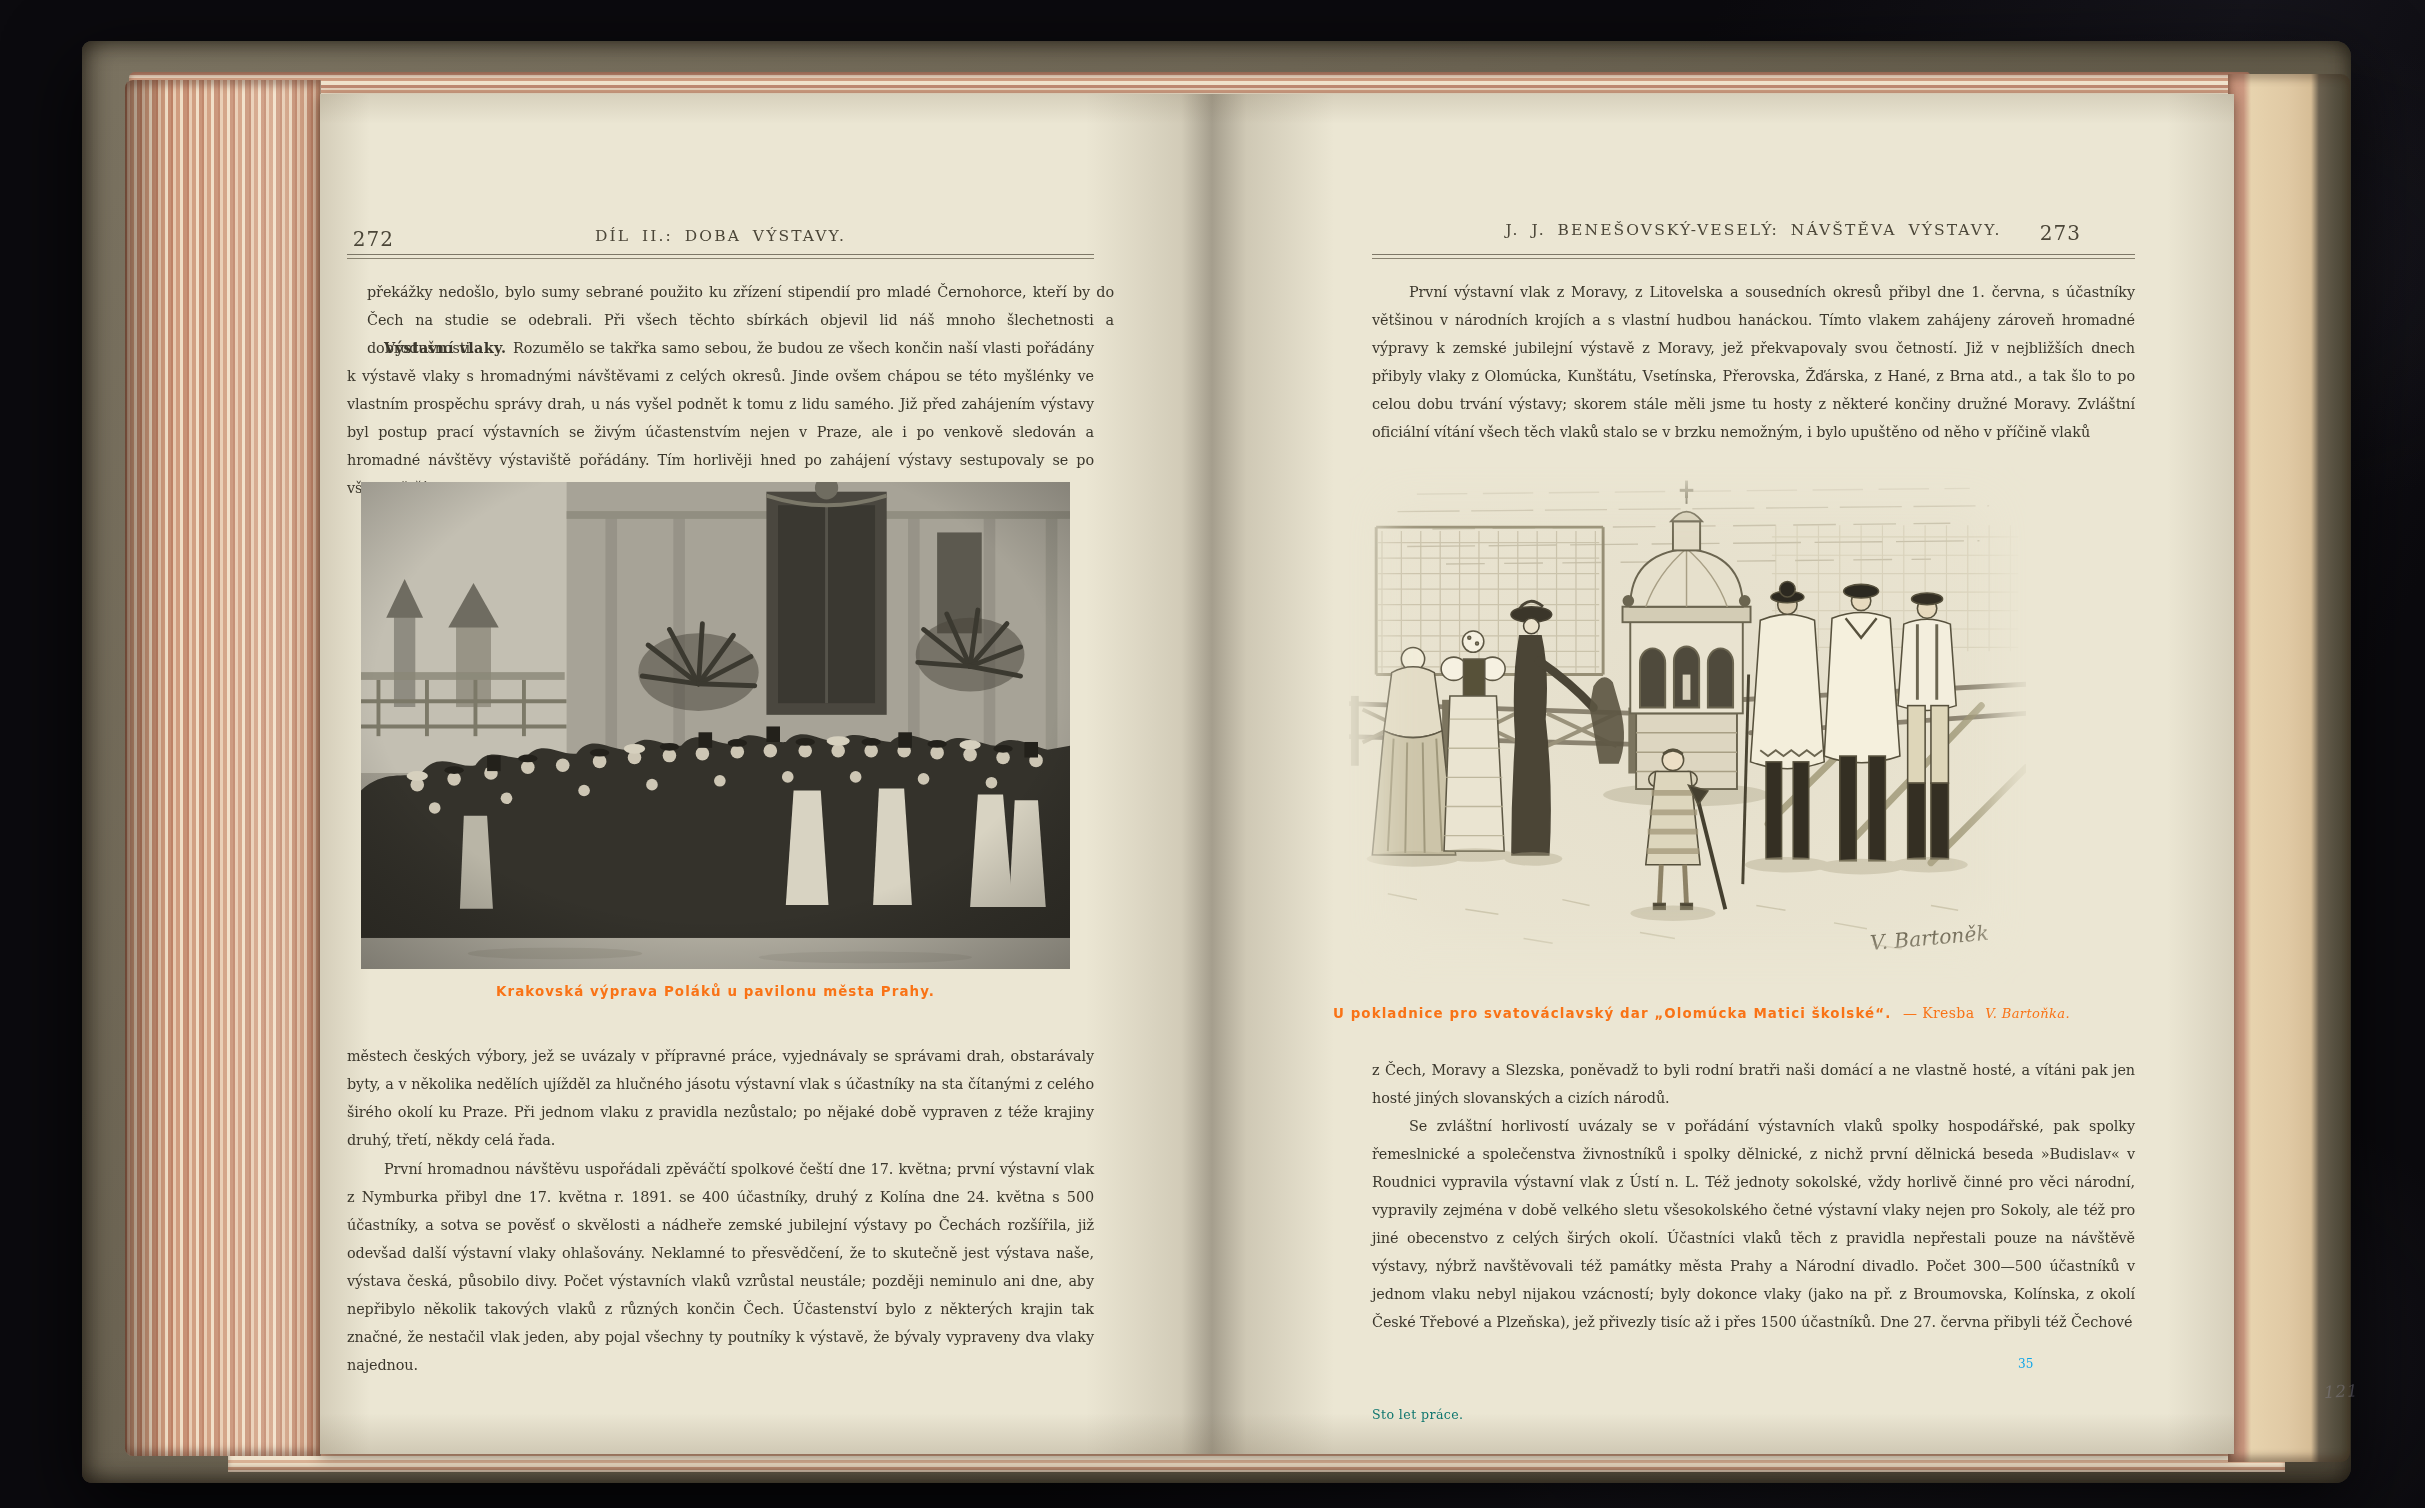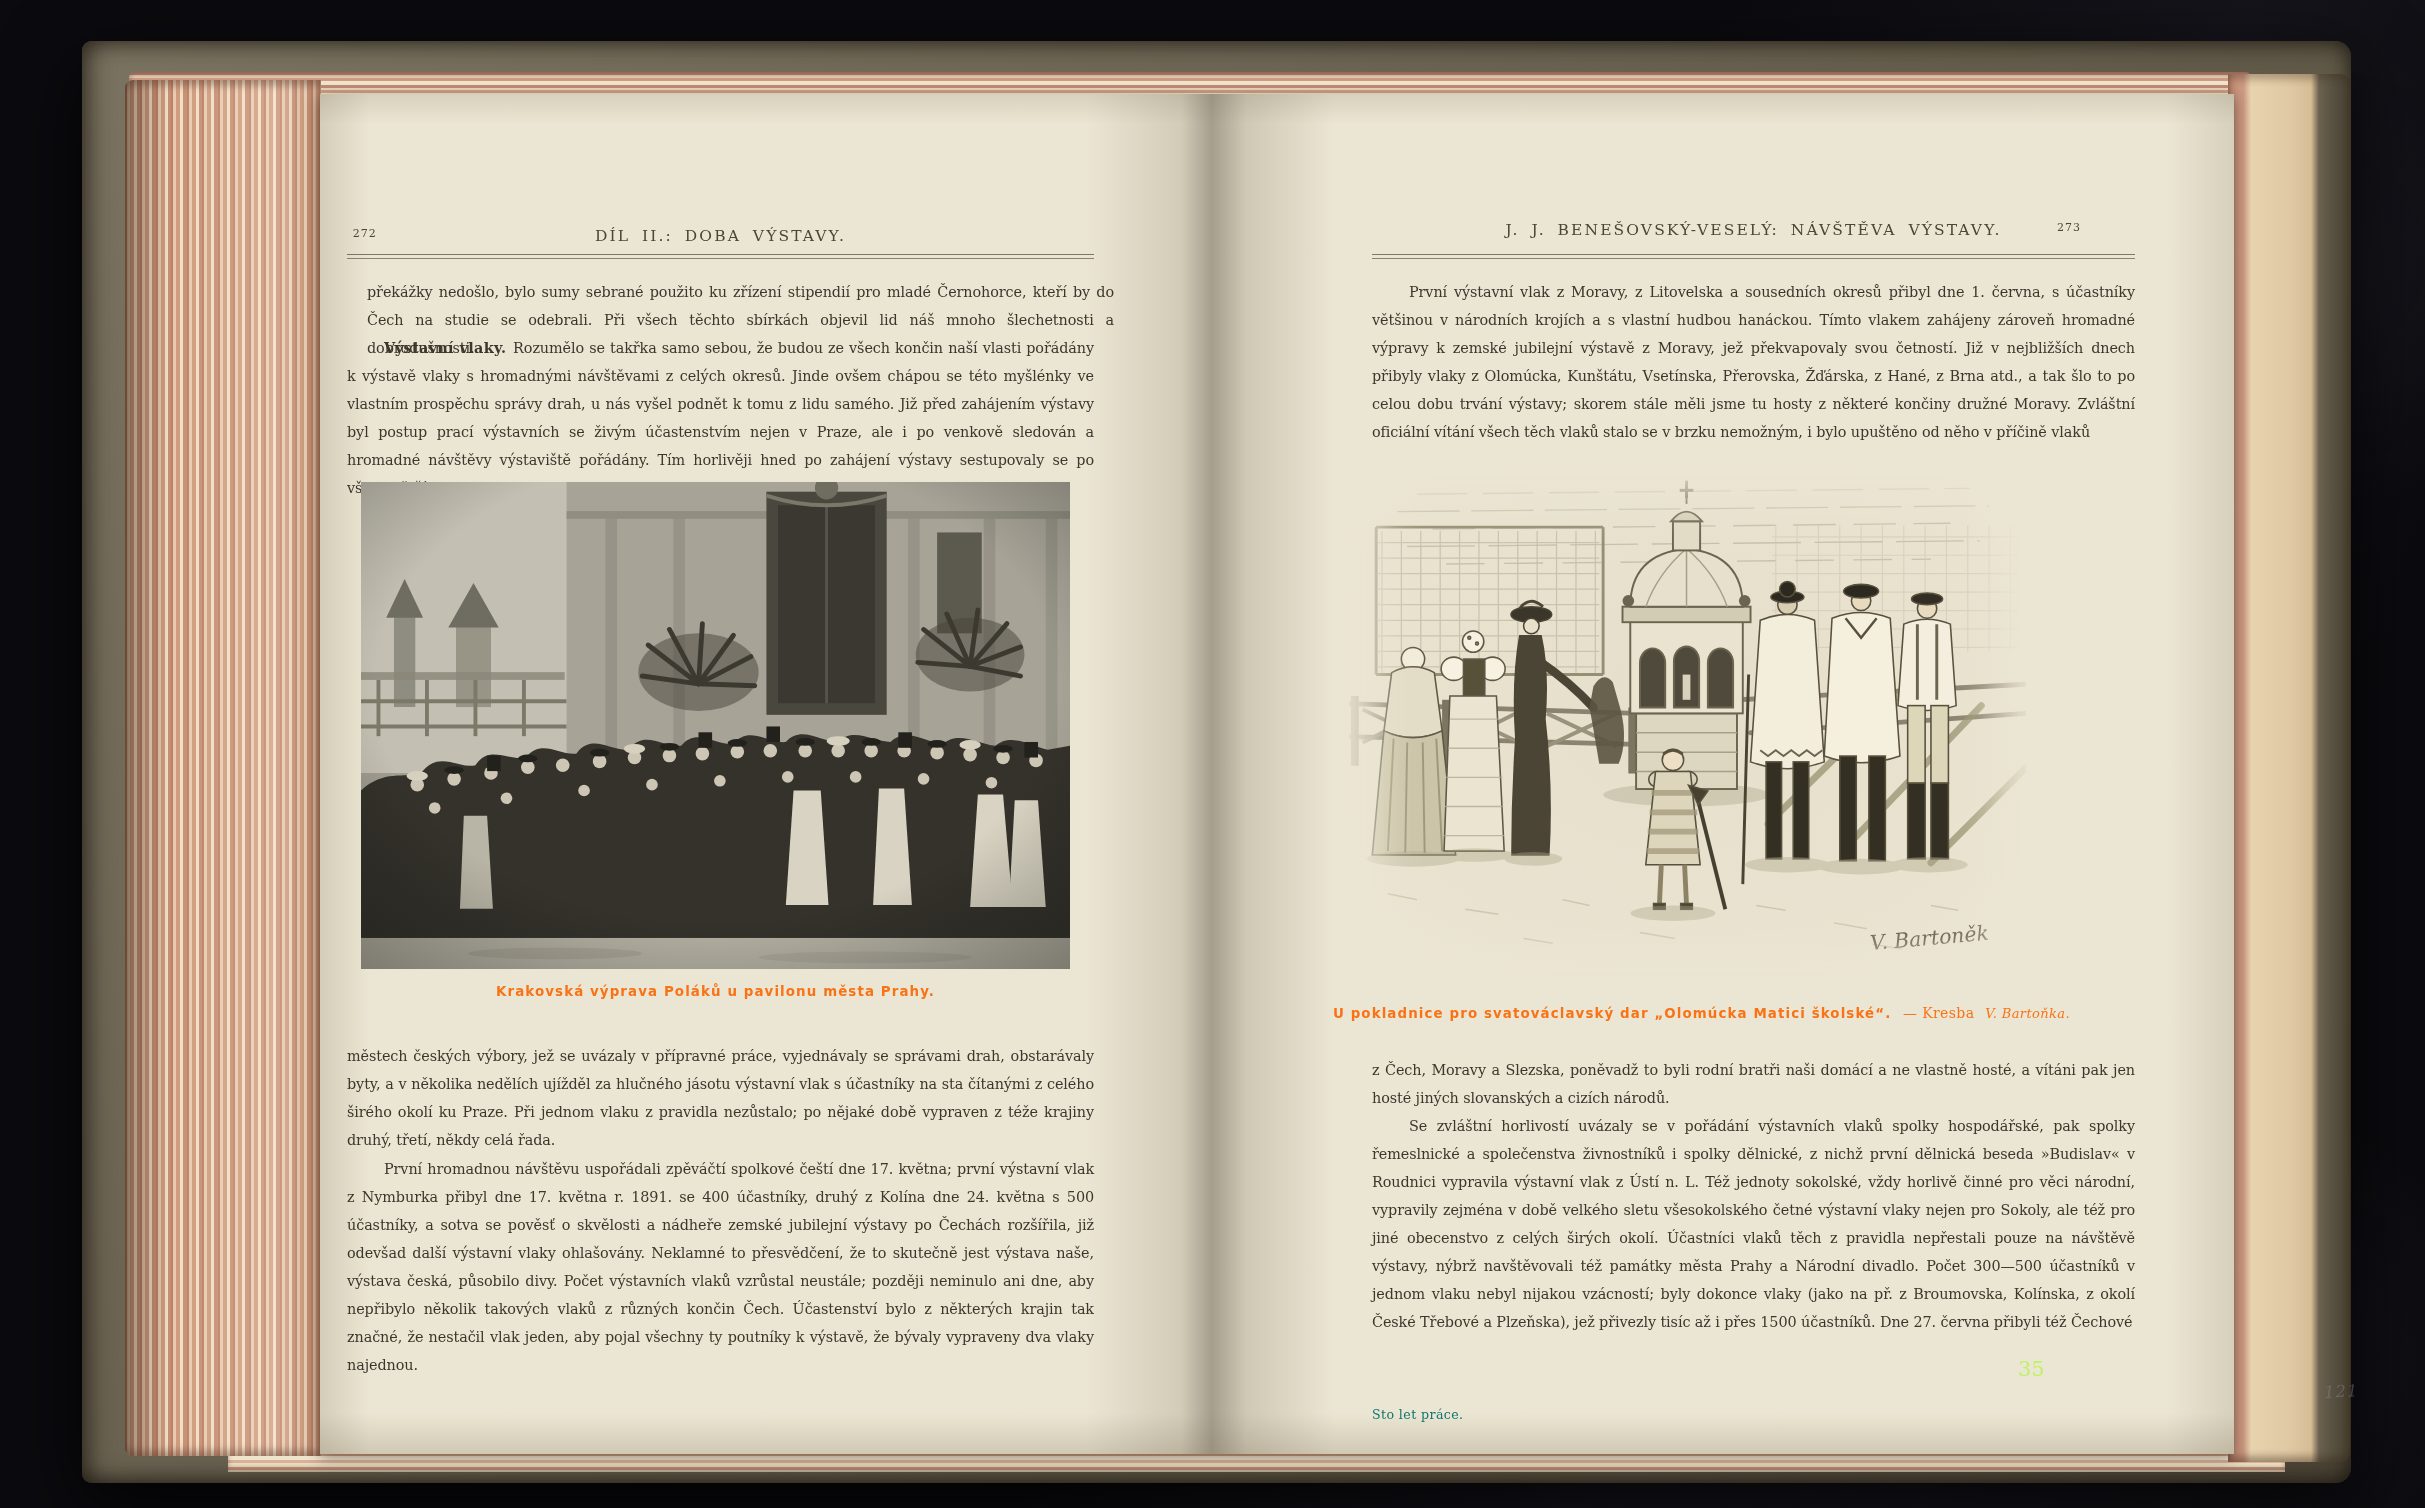--- a/index.html
+++ b/index.html
@@ -51,40 +51,40 @@
       linear-gradient(180deg, rgba(110,95,70,.16) 0%, rgba(0,0,0,0) 2.2%, rgba(0,0,0,0) 97%, rgba(110,95,70,.22) 100%),
       linear-gradient(90deg,
         rgba(120,105,80,.20) 0%, rgba(0,0,0,0) 2.6%,
         rgba(0,0,0,0) 40%, rgba(95,82,60,.18) 45%, rgba(60,50,36,.40) 46.6%, rgba(95,82,60,.20) 48.4%, rgba(0,0,0,0) 53%,
         rgba(0,0,0,0) 96.5%, rgba(120,105,80,.18) 100%),
       #ebe6d3;
     box-shadow:0 3.9px 13.6px rgba(30,22,14,.45);
   }
   
   .pg-header{position:absolute;width:747px;height:25px;color:#4b4638;font-size:15.5px;letter-spacing:2.1px;word-spacing:4.9px;}
-  .pg-header .num{position:absolute;top:0;font-size:11px;letter-spacing:1px;}
+  .pg-header .num{position:absolute;top:0;font-size:20px;letter-spacing:1px;}
   .pg-header .title{position:absolute;left:0;right:0;text-align:center;}
   .rule{position:absolute;height:2.9px;border-top:1px solid #6a6455;border-bottom:1px solid #77715f;opacity:.85;}
   .par{
     position:absolute;width:747px;color:#3b372c;font-size:14.4px;line-height:28px;
     text-align:justify;letter-spacing:-0.1px;
   }
   .par.indent{text-indent:37px;}
   .lead{font-weight:bold;letter-spacing:0.3px;margin-right:6.8px;}
   .fig{position:absolute;}
   .fig svg{display:block;width:100%;height:100%;}
   .fig-right-blend{position:absolute;pointer-events:none;box-shadow:inset 0 0 45px 29px #ebe6d3;}
   .caption{
     position:absolute;text-align:center;color:#f97316;
     font-family:"DejaVu Sans", sans-serif;font-weight:bold;font-size:13.4px;letter-spacing:1.1px;
   }
   .caption .serif{font-family:"DejaVu Serif", serif;font-weight:normal;letter-spacing:0.4px;font-size:14px;}
   .caption .artist{font-family:"DejaVu Serif", serif;font-weight:normal;font-style:italic;letter-spacing:0.4px;font-size:13px;}
   .footer-left{position:absolute;font-size:12.6px;color:#0f766e;letter-spacing:0.4px;margin-top:41px;}
-  .footer-right{position:absolute;font-size:21px;color:#bef264;}
+  .footer-right{position:absolute;font-size:12px;color:#0ea5e9;}
   .corner-note{
     position:absolute;left:2324px;top:1382px;color:#8a8796;opacity:.42;
     font-style:italic;font-size:16.5px;letter-spacing:1px;transform:rotate(-3deg);
   }
 </style>
 </head>
 <body>
 
 <div class="book">
   <div class="cover"></div>

